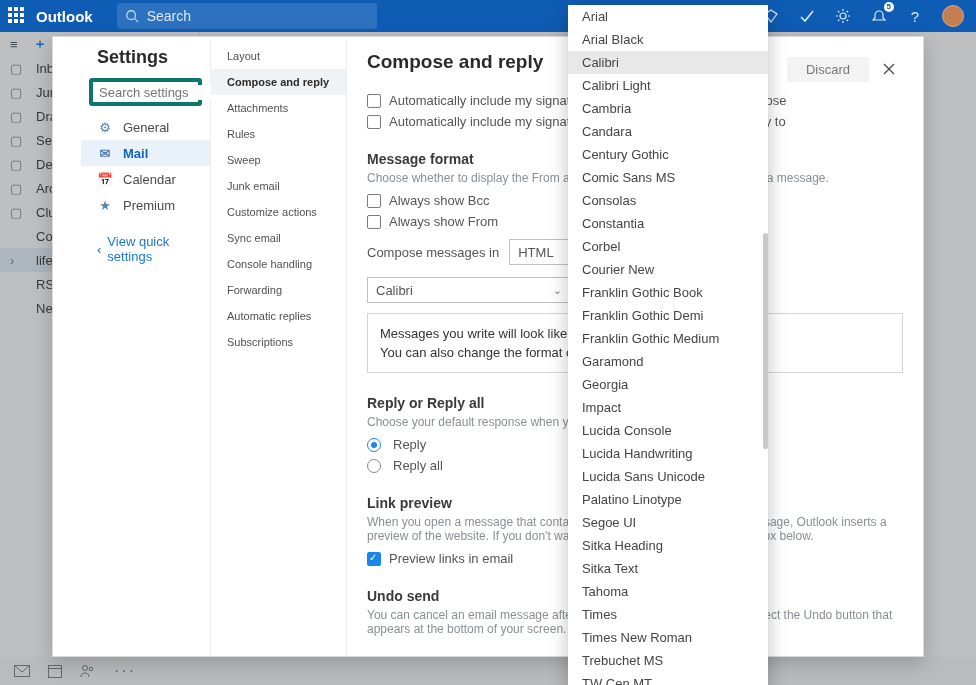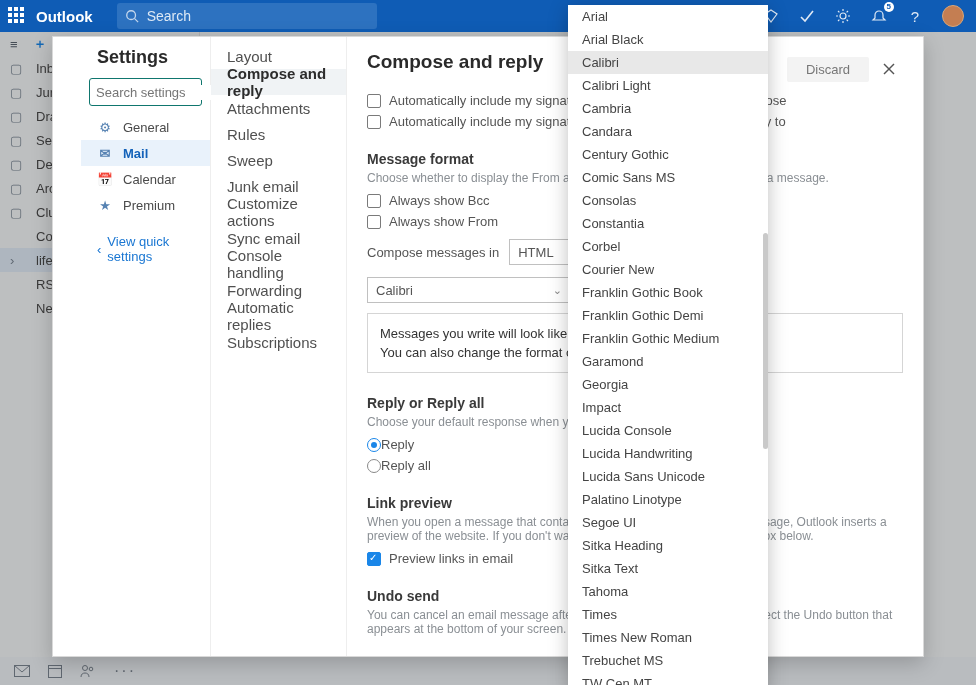--- a/index.html
+++ b/index.html
@@ -68,46 +68,46 @@
   .btn.discard { background:#f3f3f3; color:#777; }
   .closex { width:28px; height:28px; display:flex; align-items:center; justify-content:center; font-size:16px; color:#555; cursor:pointer; margin-left:6px; }
 
   .dlgbody { flex:1; display:flex; overflow:hidden; }
 
   
   .nav1 { width:130px; border-right:1px solid #eee; padding-top:0;margin-left:28px; }
   .searchsettings {
     margin:0 8px 8px 8px;
     display:flex; align-items:center;
-    border:1px solid #0f766e; border-radius:3px;
+    border:4px solid #0f766e; border-radius:3px;
     height:28px; padding:0 6px; color:#9aa0a6; font-size:13px;
   }
   .searchsettings input { border:none; outline:none; flex:1; font-size:13px; color:#444; }
   .nav1 .nitem { display:flex; align-items:center; gap:10px; height:26px; padding:0 16px; font-size:13px; color:#4a4a4a; cursor:pointer; }
   .nav1 .nitem.selected { background:#e9f2fb; color:#1362b9; font-weight:600; }
   .nav1 .nicon { width:16px; color:#5682b2; display:flex; align-items:center; justify-content:center; }
   .nav1 .quick { display:flex; align-items:center; gap:6px; margin-top:16px; padding:0 16px; font-size:13px; color:#1976d2; cursor:pointer; }
 
   
   .nav2 { width:136px; border-right:1px solid #eee; padding-top:6px; }
-  .nav2 .sitem { height:26px; display:flex; align-items:center; padding:0 16px; font-size:15px; color:#505050; cursor:pointer; }
+  .nav2 .sitem { height:26px; display:flex; align-items:center; padding:0 16px; font-size:11px; color:#505050; cursor:pointer; }
   .nav2 .sitem.selected { background:#f0f3f5; font-weight:600; color:#2c2c2c; }
 
   
   .main { flex:1; overflow:auto; padding:0 20px 20px 20px; position:relative; }
   .main h1 { font-size:19px; font-weight:600; color:#2a2a2a; margin:0 0 14px 0; }
   .main .desc { font-size:12px; color:#8a8f94; margin-bottom:8px; }
   .main h2 { font-size:14px; font-weight:600; color:#3a3a3a; margin-top:22px; margin-bottom:4px; }
 
   .check { display:flex; align-items:center; gap:8px; font-size:13px; color:#555; margin:6px 0; }
   .box { width:14px; height:14px; border:1px solid #7a7a7a; border-radius:2px; background:#fff; }
   .box.checked { background:#1a86e8; border-color:#1a86e8; position:relative; }
   .box.checked::after { content:"✓"; position:absolute; color:#fff; font-size:10px; left:1px; top:-1px; }
 
-  .radio { display:flex; align-items:center; gap:0; font-size:13px; color:#555; margin:6px 0; }
+  .radio { display:flex; align-items:center; gap:12px; font-size:13px; color:#555; margin:6px 0; }
   .rcirc { width:14px; height:14px; border:1px solid #888; border-radius:50%; position:relative; }
   .rcirc.on { border-color:#1a86e8; }
   .rcirc.on::after { content:""; position:absolute; inset:3px; background:#1a86e8; border-radius:50%; }
 
   .inline { display:flex; align-items:center; gap:10px; font-size:13px; color:#555; margin-top:10px; }
   .select { border:1px solid #c0c0c0; height:26px; display:flex; align-items:center; padding:10px 8px; gap:12px; font-size:13px; color:#555; cursor:pointer; }
   .select.wide { width:204px; justify-content:space-between; margin-top:12px; }
   .chev { font-size:11px; color:#888; }
 
   .preview {

